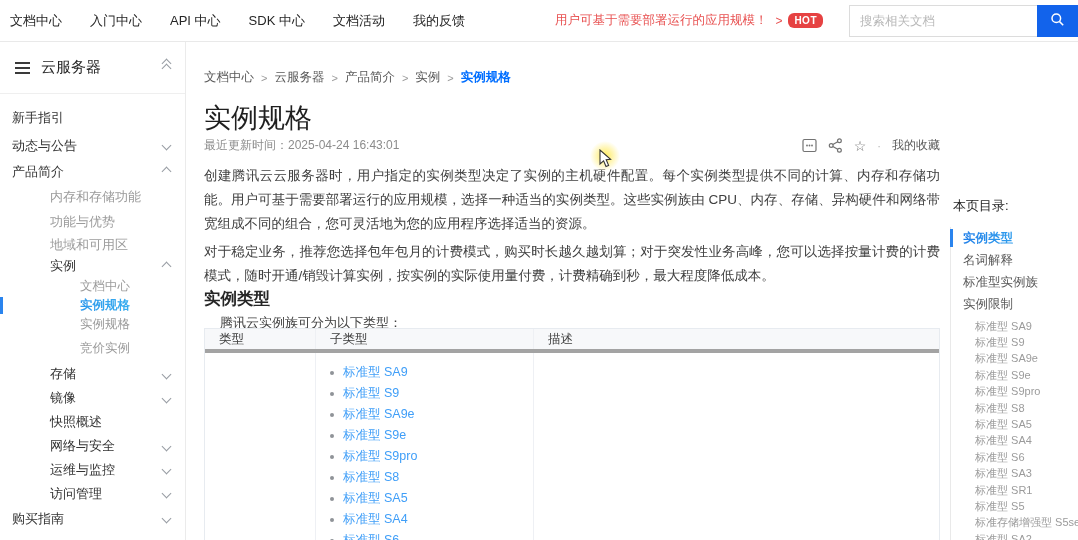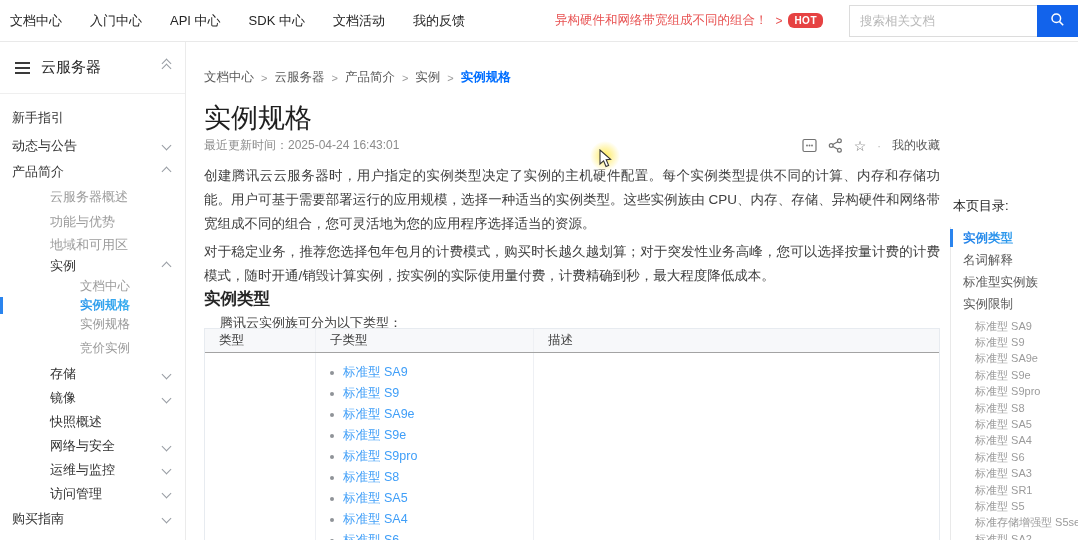--- a/index.html
+++ b/index.html
@@ -67,21 +67,21 @@
   .dot-sep { color:#b3b3b3; font-size:11px; }
   .fav { font-size:12px; color:#595959; cursor:pointer; }
   .para { position:absolute; left:0; width:736px; font-size:13.5px; line-height:24px; color:#404040;
           text-align:justify; }
   .p1 { top:122px; }
   .p2 { top:198px; }
   .h2 { position:absolute; top:246px; left:0; font-size:16.5px; font-weight:bold; color:#262626; }
   .intro { position:absolute; top:272px; left:16px; font-size:13px; color:#404040; }
 
   .tbl { position:absolute; top:286px; left:0; width:736px; border:1px solid #e7ebf0; }
-  .tbl-head { display:flex; background:#f7f8fa; height:24px; border-bottom:1px solid #a3a3a3; }
+  .tbl-head { display:flex; background:#f7f8fa; height:24px; border-bottom:4px solid #a3a3a3; }
   .tbl-head .hc { font-size:12.5px; color:#3c3c3c; display:flex; align-items:center; padding-left:14px; }
   .tbl-body { display:flex; height:188px; background:#fff; }
   .c1 { width:111px; border-right:1px solid #eef0f4; }
   .c2 { width:218px; border-right:1px solid #eef0f4; }
   .c3 { flex:1; }
   .sub-list { padding:9px 0 0 14px; list-style:none; }
   .sub-list li { display:flex; align-items:center; height:21px; }
   .bullet { width:4px; height:4px; border-radius:50%; background:#8f9398; margin-right:9px; flex:0 0 auto; }
   .sub-link { font-size:12.5px; color:#3f9ef8; cursor:pointer; white-space:nowrap; }
 
@@ -112,21 +112,21 @@
   <div class="topbar">
     <div class="topnav">
       <span class="tn">文档中心</span>
       <span class="tn">入门中心</span>
       <span class="tn">API 中心</span>
       <span class="tn">SDK 中心</span>
       <span class="tn">文档活动</span>
       <span class="tn">我的反馈</span>
     </div>
     <div class="top-right">
-      <span class="notice">异构硬件和网络带宽组成不同的组合！</span>
+      <span class="notice">用户可基于需要部署运行的应用规模！</span>
       <span class="notice-arrow">&gt;</span>
       <span class="hot-badge">HOT</span>
       <div class="searchbox">
         <input type="text" placeholder="搜索相关文档" style="">
         <button class="search-btn">
           <span>
             <svg width="15" height="15" viewBox="0 0 15 15">
               <circle cx="6.3" cy="6.3" r="4.3" fill="none" stroke="#ffffff" stroke-width="1.5"></circle>
               <line x1="9.6" y1="9.6" x2="13.2" y2="13.2" stroke="#ffffff" stroke-width="1.5"></line>
             </svg>
@@ -155,21 +155,21 @@
         </div>
       <div class="s-item lvl0" style="height:27px">
         <span>动态与公告</span>
         <span class="chev"></span>
         </div>
       <div class="s-item lvl0" style="height:25px">
         <span>产品简介</span>
         <span class="chev up"></span>
         </div>
       <div class="s-item lvl1 muted" style="height:25px">
-        <span>云服务器概述</span>
+        <span>内存和存储功能</span>
         </div>
       <div class="s-item lvl1 muted" style="height:25px">
         <span>功能与优势</span>
         </div>
       <div class="s-item lvl1 muted" style="height:21px">
         <span>地域和可用区</span>
         </div>
       <div class="s-item lvl1" style="height:22px">
         <span>实例</span>
         <span class="chev up"></span>

